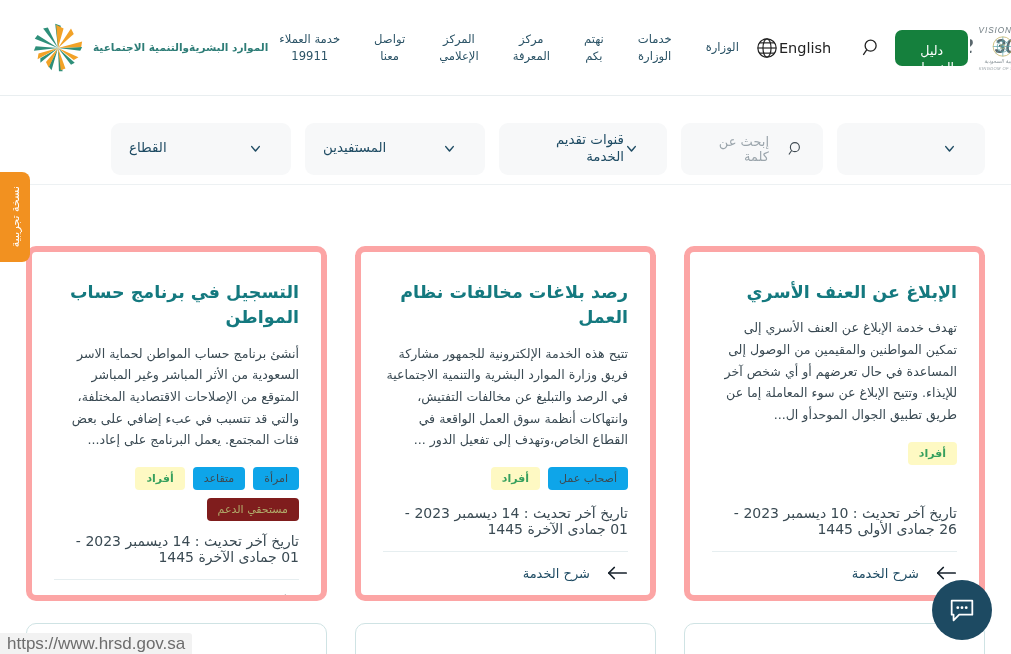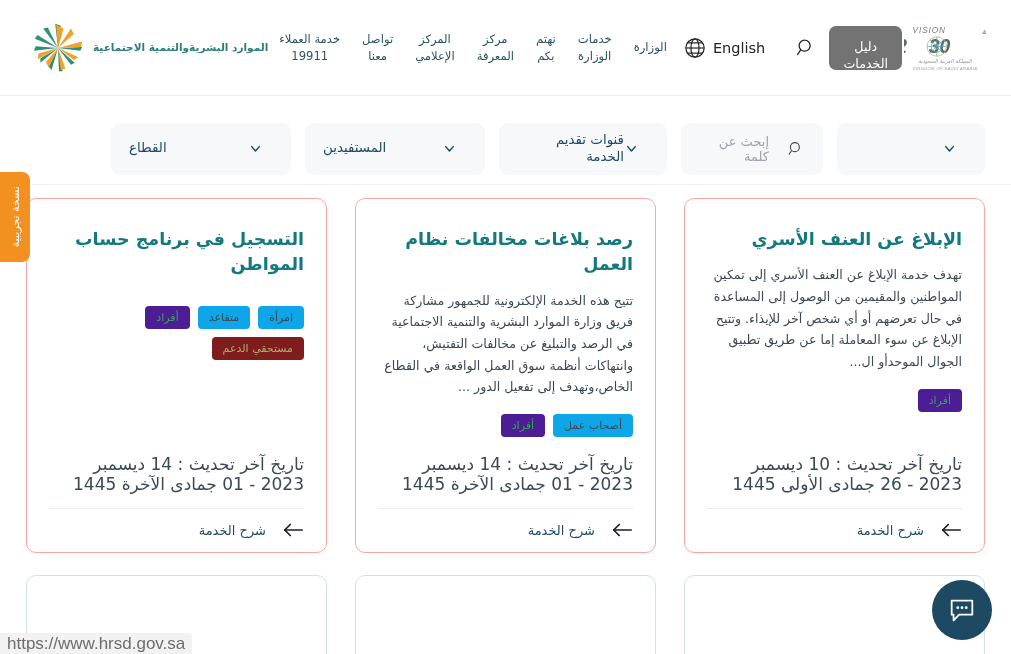--- a/index.html
+++ b/index.html
@@ -48,62 +48,62 @@
     line-height: 1.25;
     color: #2e7d77;
     font-size: 10.5px;
     font-weight: 700;
     white-space: nowrap;
   }
   .nav {
     display: flex;
     flex-direction: row;
     align-items: center;
-    gap: 0px;
+    gap: 12px;
     flex: none;
     margin-right: 2px;
   }
   .nav-item {
     color: #2b5366;
     font-size: 11.6px;
     line-height: 1.45;
     text-align: center;
     padding: 6px 11px;
     white-space: pre-line;
     cursor: pointer;
     max-width: 86px;
   }
 
   .lang {
     display: flex;
     flex-direction: row-reverse;
     align-items: center;
-    gap: 7px;
+    gap: 1px;
     margin-right: 16px;
     margin-left: 4px;
     cursor: pointer;
     flex: none;
   }
   .lang-label { font-size: 14.5px; color: #222; }
   .globe-icon { width: 22px; height: 22px; flex: none; }
   .search-btn {
     margin-left: 14px;
     margin-right: 12px;
     cursor: pointer;
     flex: none;
     display: flex;
     align-items: center;
   }
   .guide-btn {
-    background: #737373;
+    background: #15803d;
     color: #ffffff;
     border: none;
     border-radius: 7px;
     width: 73px;
-    height: 44px;
+    height: 36px;
     font-size: 12.6px;
     line-height: 1.35;
     font-family: inherit;
     cursor: pointer;
     white-space: pre-line;
     flex: none;
     padding: 12px;
   }
   .vision {
     margin-right: 12px;
@@ -179,27 +179,28 @@
     width: 1011px;
     height: 456px;
     padding: 0 26px;
     display: grid;
     grid-template-columns: repeat(3, 1fr);
     gap: 22px 28px;
     overflow: hidden;
   }
   .card {
     background: #ffffff;
-    border: 1px solid #fca5a5;
+    border: 6px solid #fca5a5;
     border-radius: 10px;
     padding: 22px 22px 14px 22px;
     display: flex;
     flex-direction: column;
     height: 355px;
     overflow: hidden;
+    margin-top: 48px;
   }
   .card-title {
     color: #14797f;
     font-size: 17.5px;
     font-weight: 700;
     line-height: 1.45;
     text-align: right;
     margin: 6px 0 12px 0;
   }
   .card-desc {
@@ -220,26 +221,26 @@
     margin-top: 16px;
   }
   .tag {
     font-size: 11px;
     padding: 5px 11px;
     border-radius: 4px;
     white-space: nowrap;
     line-height: 1.2;
   }
   .tag.gray  { background: #0ea5e9; color: #3c4a52; }
-  .tag.green { background: #4c1d95; color: #37a05e; }
+  .tag.green { background: #fef9c3; color: #37a05e; font-weight: bold; }
   .tag.cream { background: #7f1d1d; color: #b0ab6a; }
   .card-date {
     margin-top: auto;
     color: #3a4a53;
-    font-size: 17px;
+    font-size: 14px;
     text-align: right;
     padding-top: 12px;
   }
   .card-foot {
     border-top: 1px solid #e6eef0;
     margin-top: 14px;
     padding-top: 13px;
     display: flex;
     flex-direction: row;
     align-items: center;
@@ -469,20 +470,21 @@
             <line x1="22" y1="8" x2="3" y2="8"></line>
               <polyline points="9 2 3 8 9 14"></polyline>
           </svg>
         </span>
         <span class="lnk">شرح الخدمة</span>
       </div>
     </div>
 
     <div class="card">
       <div class="card-title">التسجيل في برنامج حساب المواطن</div>
+      <div class="card-desc">أنشئ برنامج حساب المواطن لحماية الاسر السعودية من الأثر المباشر وغير المباشر المتوقع من الإصلاحات الاقتصادية المختلفة، والتي قد تتسبب في عبء إضافي على بعض فئات المجتمع. يعمل البرنامج على إعاد...</div>
       <div class="tags">
         <span class="tag gray">امرأة</span>
         <span class="tag gray">متقاعد</span>
         <span class="tag green">أفراد</span>
         <span class="tag cream">مستحقي الدعم</span>
       </div>
       <div class="card-date">تاريخ آخر تحديث : 14 ديسمبر 2023 - 01 جمادى الآخرة 1445</div>
       <div class="card-foot">
         <span class="arrow-icon">
           <svg width="22" height="16" viewBox="0 0 24 16" fill="none" stroke="#16212b" stroke-width="1.9" stroke-linecap="round" stroke-linejoin="round">

